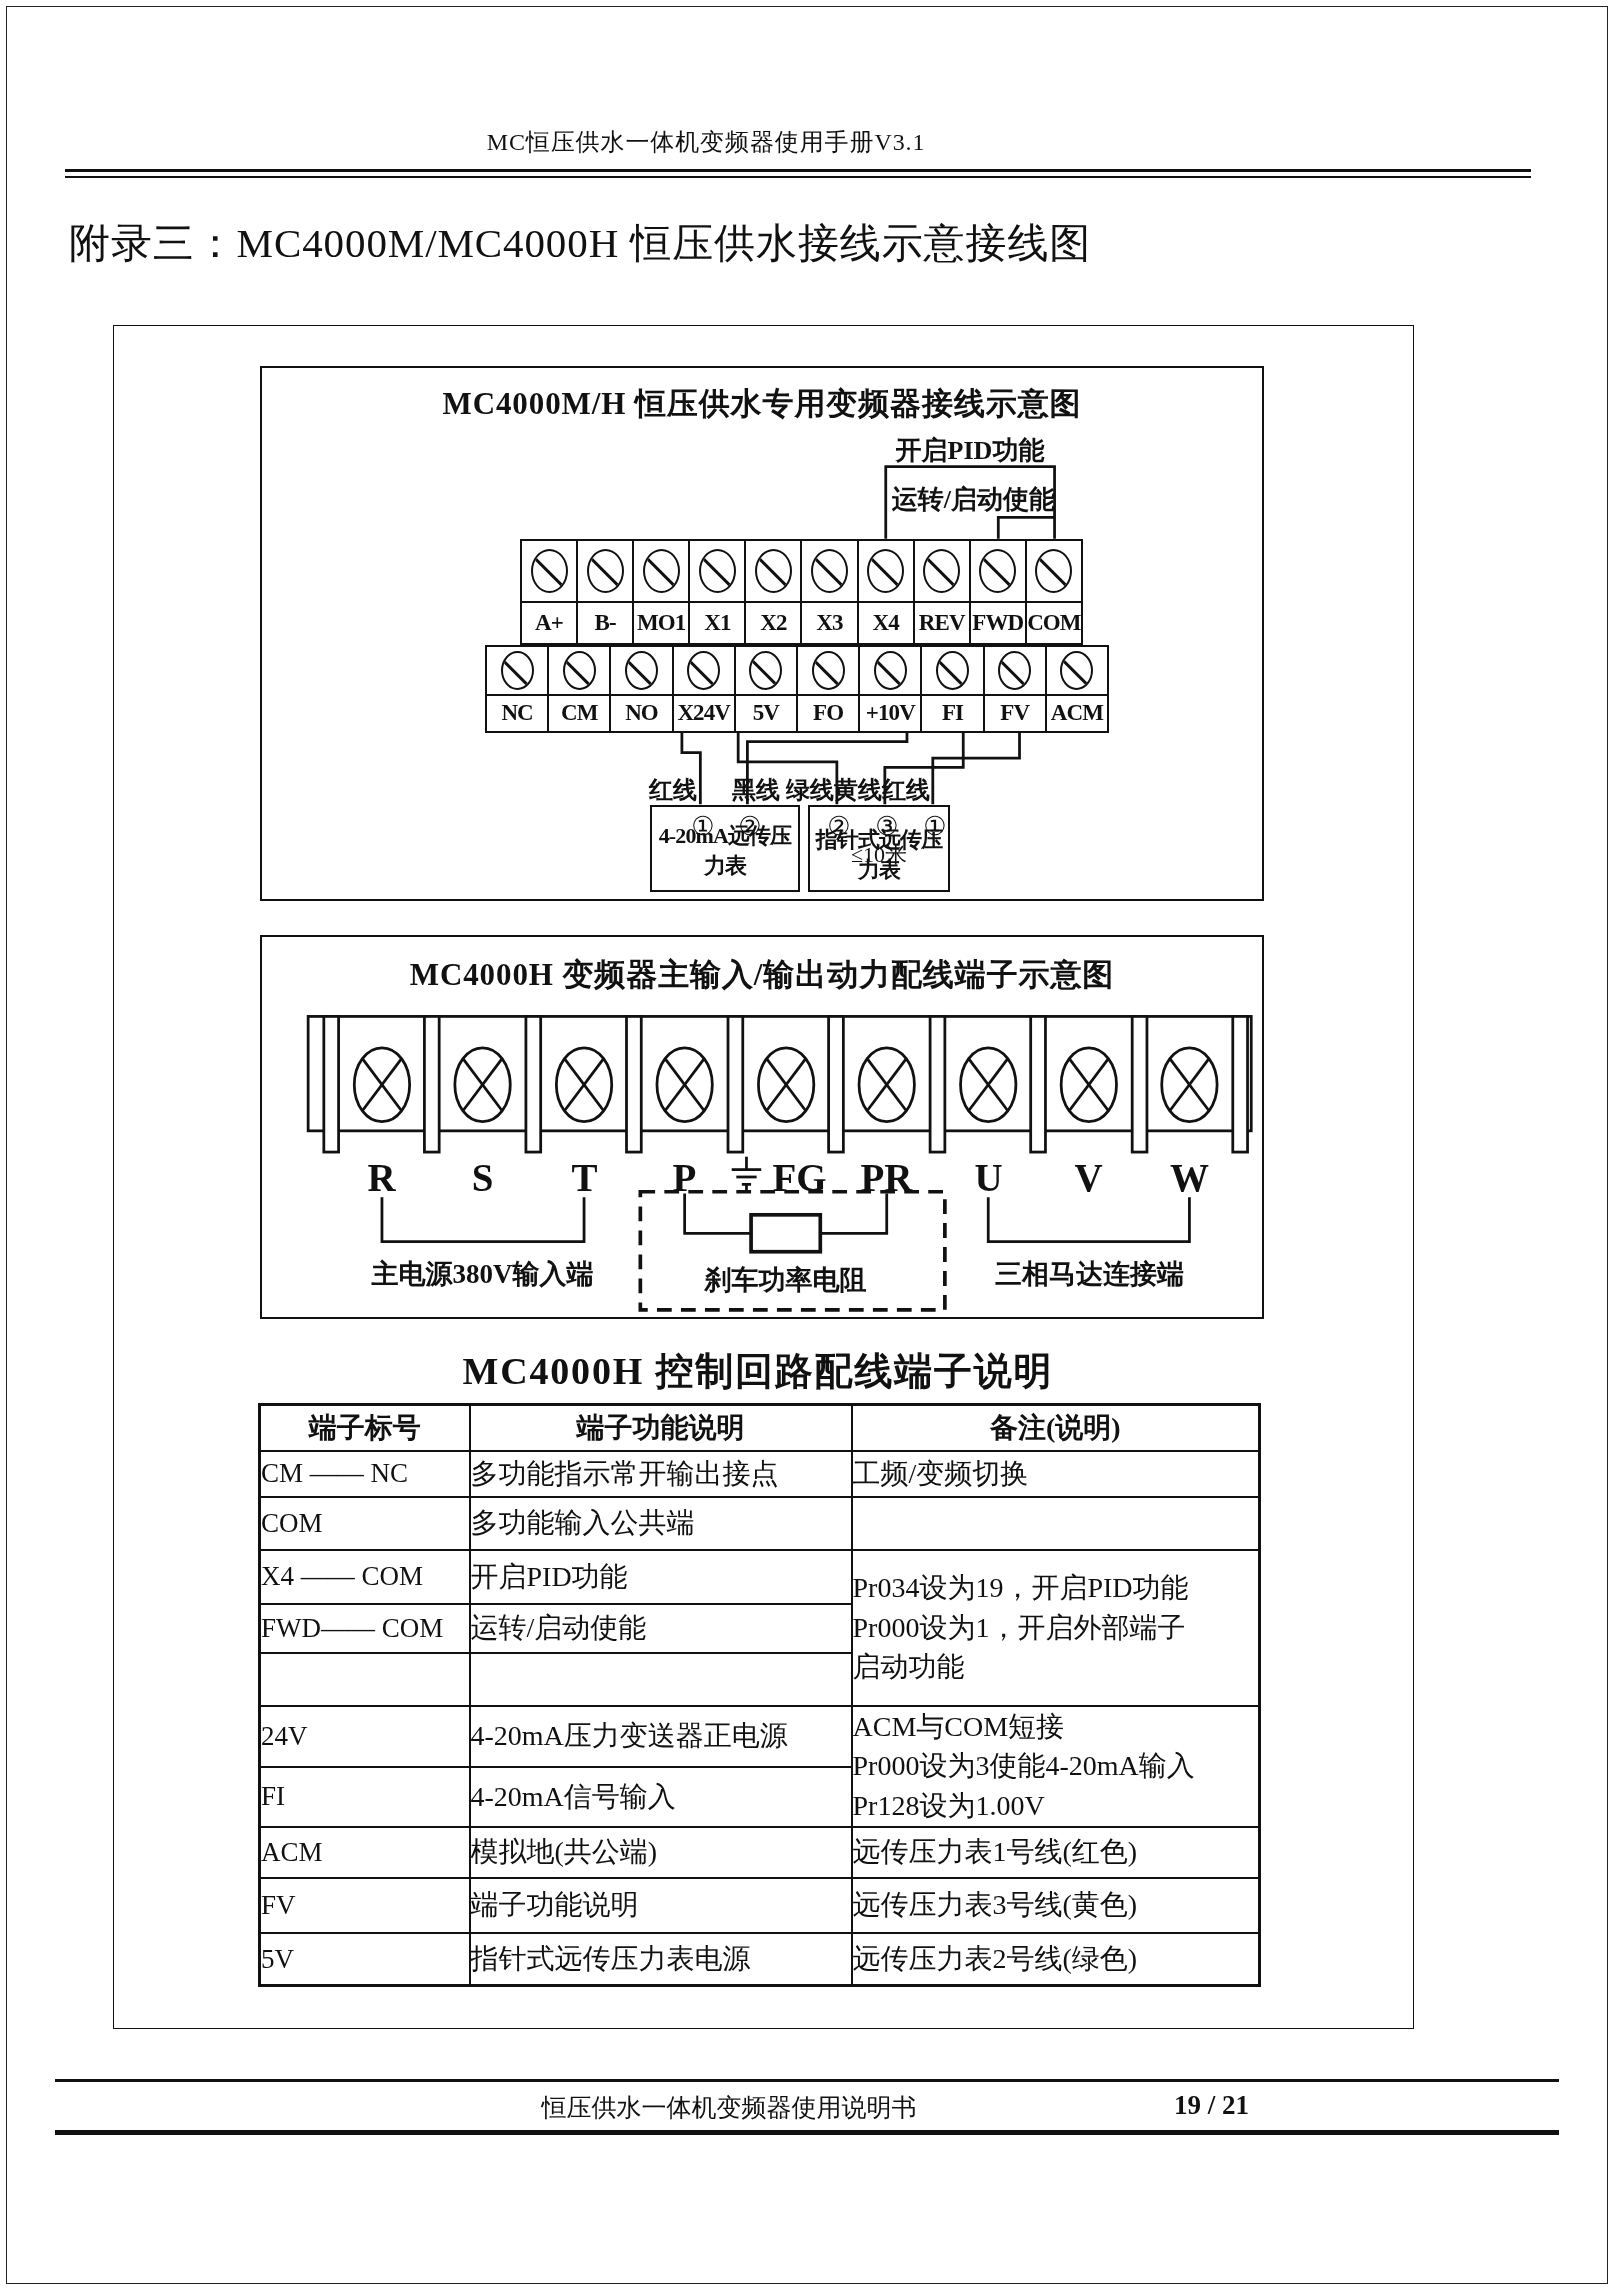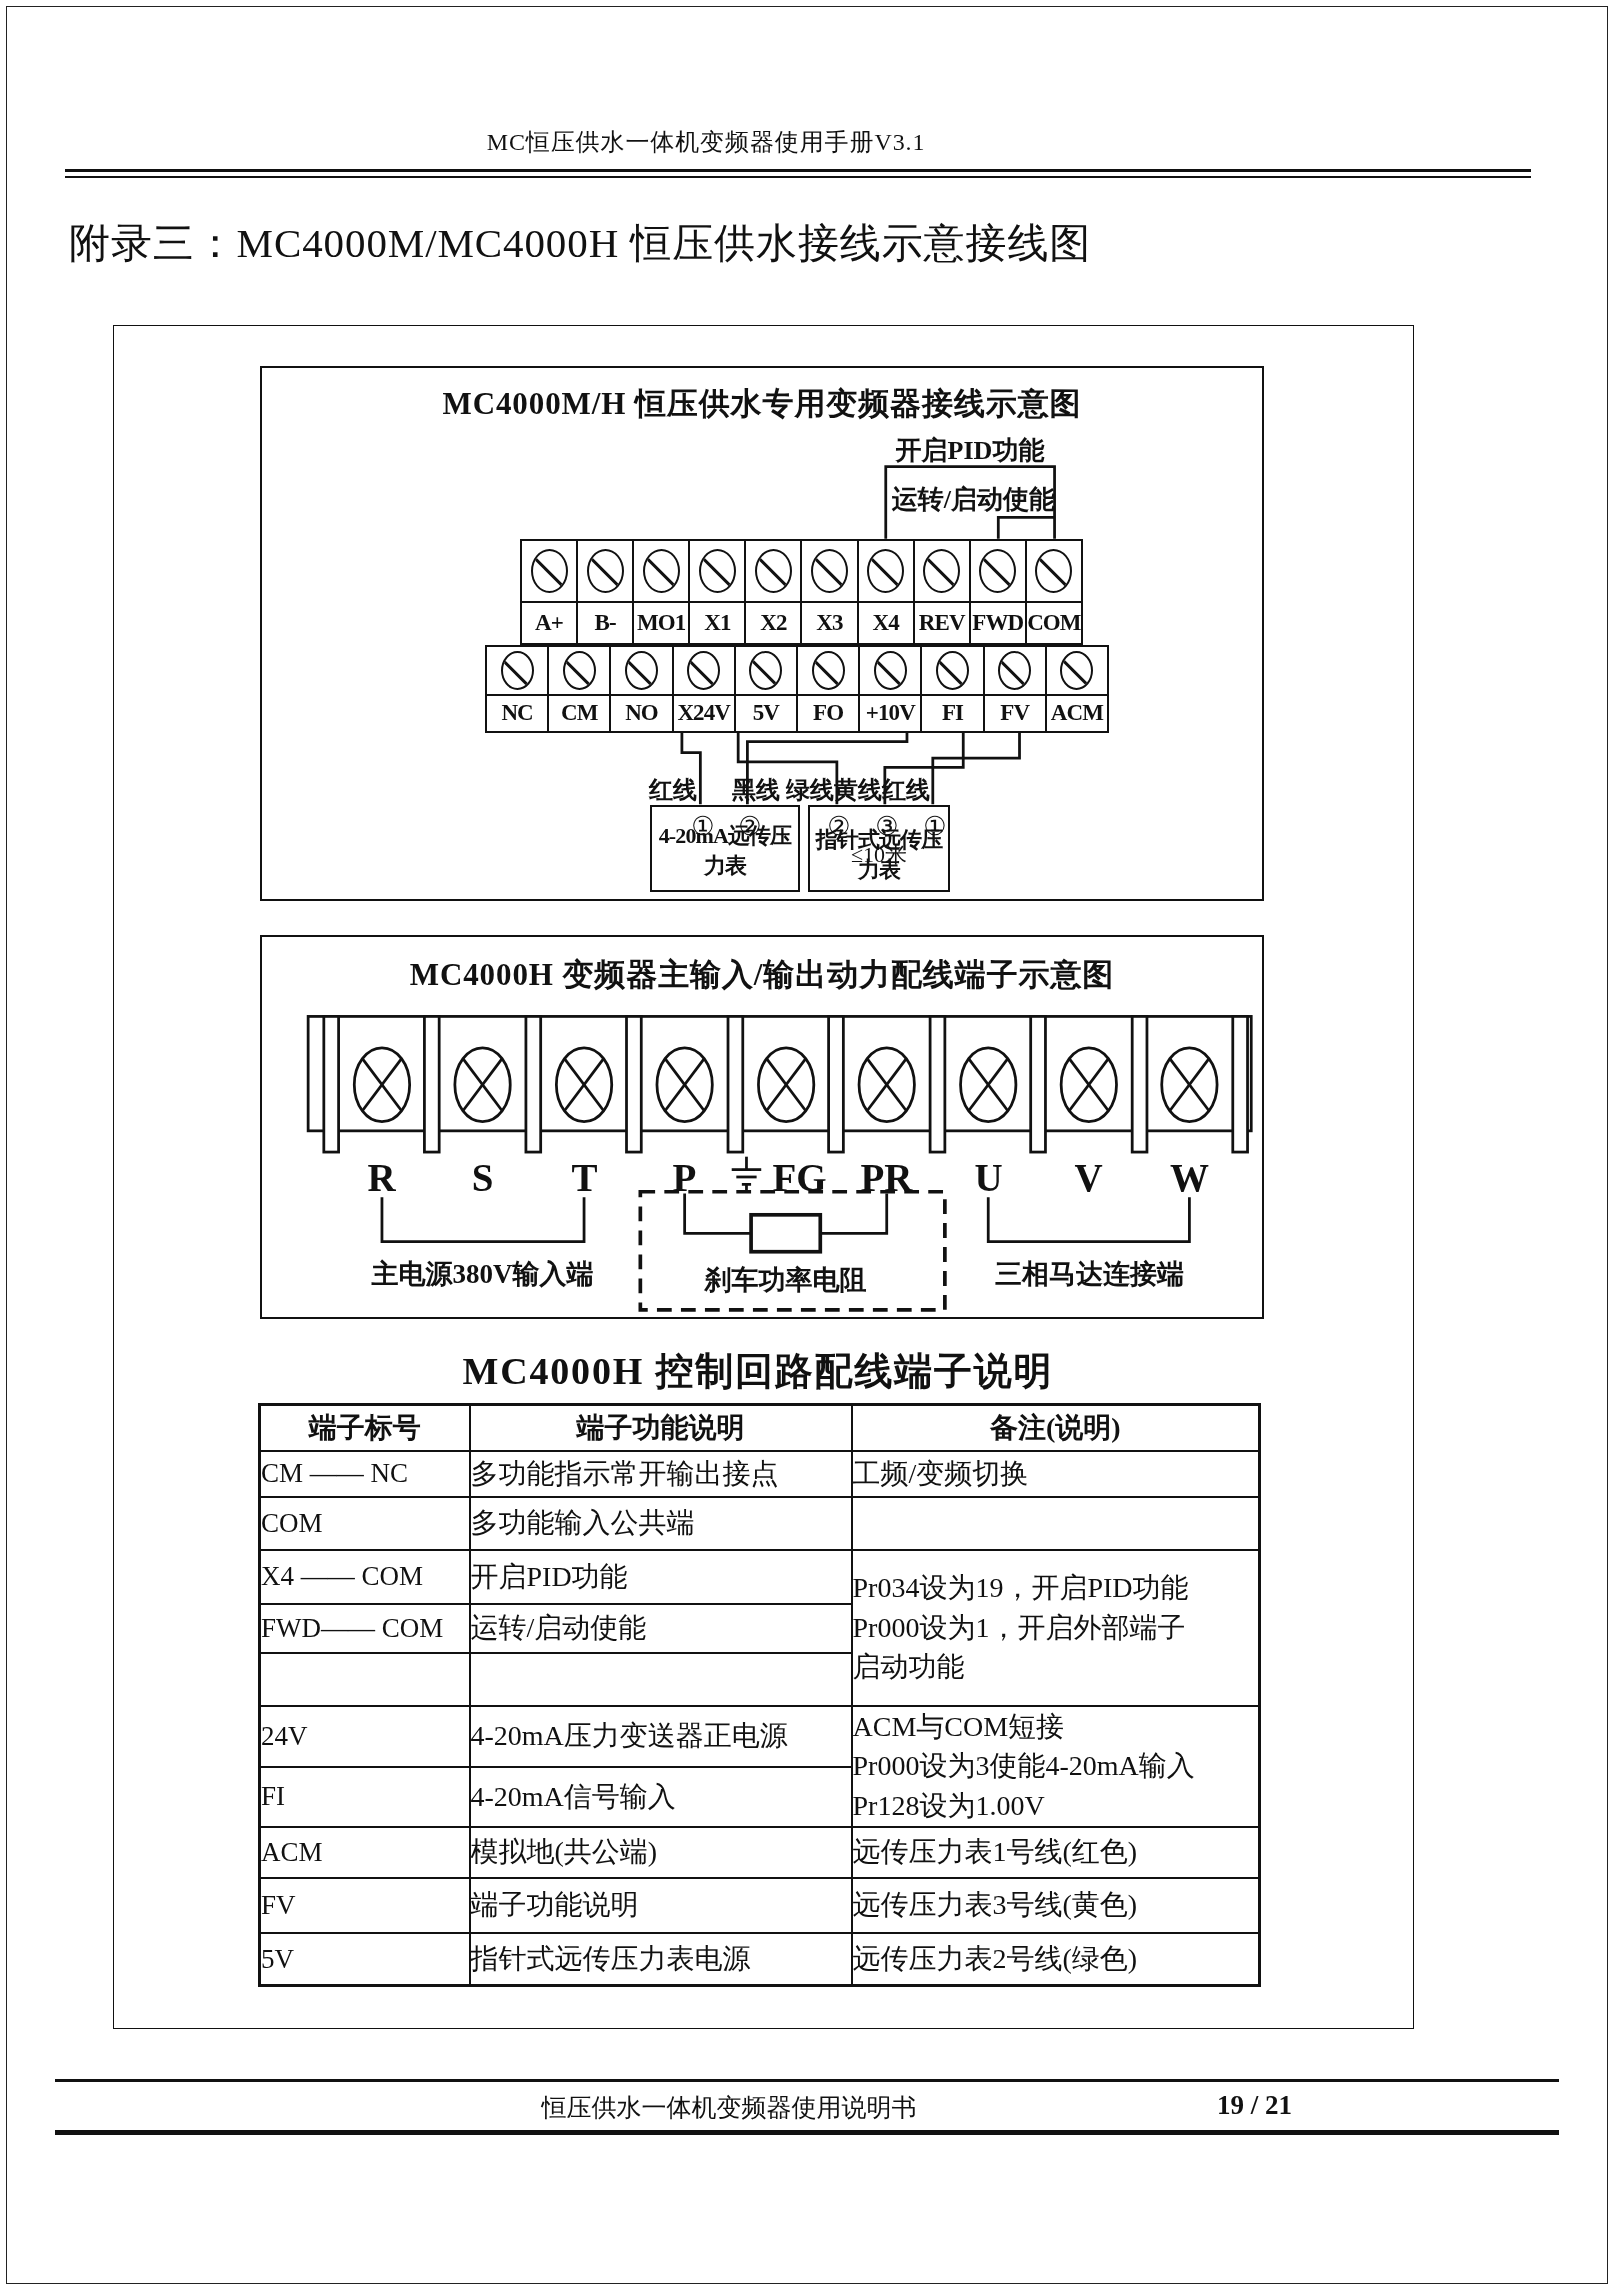--- a/index.html
+++ b/index.html
@@ -69,21 +69,21 @@
   th.h{font-size:28px;font-weight:bold;text-align:center;}
   td.c1{padding-left:28px;font-size:27px;}
   td.c2{padding-left:51px;}
   td.c3{padding-left:46px;}
   .multiline{white-space:pre-line;line-height:1.42;}
 
   
   .foot-rule1{position:absolute;left:55px;top:2079px;width:1504px;height:2.8px;background:#111;}
   .foot-rule2{position:absolute;left:55px;top:2130px;width:1504px;height:4.6px;background:#111;}
   .foot-text{position:absolute;left:0;top:2091px;width:1458px;text-align:center;font-size:25px;}
-  .foot-page{position:absolute;left:1217px;top:2090px;font-size:27px;font-weight:bold;}
+  .foot-page{position:absolute;left:1174px;top:2090px;font-size:27px;font-weight:bold;}
 </style>
 </head>
 <body>
 
 <div class="page">
   <div class="page-frame"></div>
 
   <div class="header-title">MC恒压供水一体机变频器使用手册V3.1</div>
   <div class="header-rule"></div>
   <div class="appendix-title">附录三：MC4000M/MC4000H 恒压供水接线示意接线图</div>

